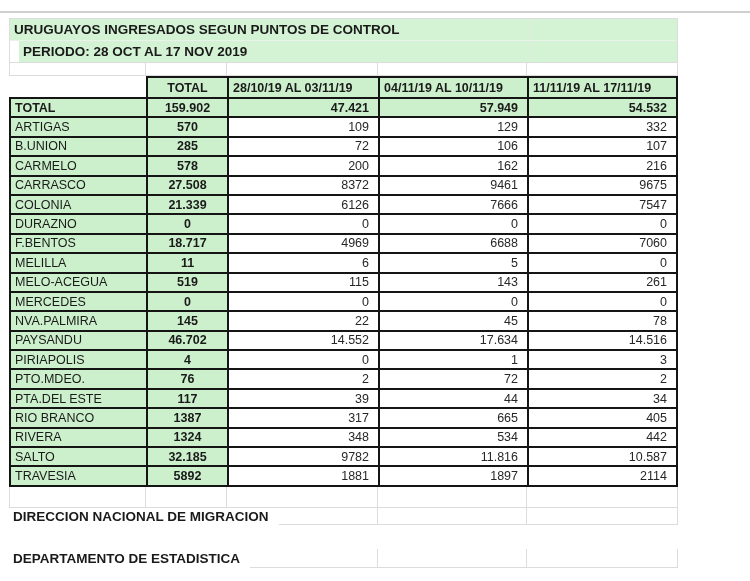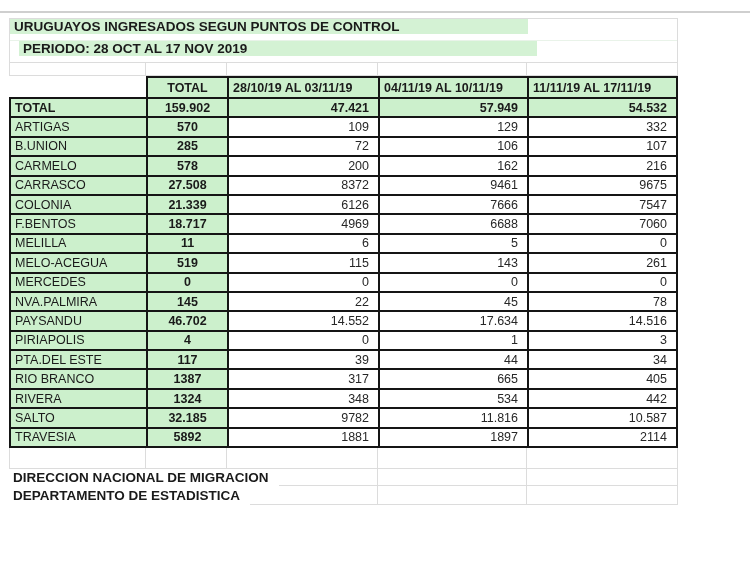--- a/index.html
+++ b/index.html
@@ -7,21 +7,21 @@
     width:750px;height:581px;position:relative;overflow:hidden;
     background:#ffffff;
     font-family:"Liberation Sans", sans-serif;
     color:#1a1a1a;
   }
   .topline{position:absolute;left:0;top:11px;width:750px;height:2px;background:#cfcfcf;}
   .sheet{position:absolute;left:9px;top:18px;width:669px;}
 
   
   .title-block{border:1px solid #dcdcdc;}
-  .title-row{display:flex;height:21px;flex-direction:column;}
+  .title-row{display:flex;height:21px;}
   .title-row + .title-row{border-top:1px solid #e9f3e9;padding-left:9px;}
   .title-cell{box-sizing:border-box;background:#d4f2d4;display:flex;align-items:center;
     font-weight:bold;font-size:13.5px;padding-left:4px;white-space:nowrap;}
   .title-cell.main{width:518px;}
   .title-cell.side{width:149px;border-left:1px solid #e0ebe0;}
 
   
   .spacer-row{display:flex;height:12px;border-bottom:1px solid #dcdcdc;}
   .spacer-row .sc{box-sizing:border-box;border-right:1px solid #dcdcdc;height:100%;}
   .spacer-row .sc:first-child{border-left:1px solid #dcdcdc;}
@@ -39,21 +39,21 @@
   .ar{text-align:right;padding-right:9px !important;}
   tr.drow td.name{background:#ccf0cc;font-weight:normal;}
   tr.drow td.total{background:#ccf0cc;font-weight:bold;}
   tr.drow td.wk{background:#ffffff;font-weight:normal;color:#272727;}
   tr.drow.grand td{background:#ccf0cc;font-weight:bold;color:#1a1a1a;}
 
   
   .gap-row,.foot-row{display:flex;position:relative;}
   .gap-row{height:21px;}
   .foot-row.f1{height:17px;}
-  .foot-row.f2{height:19px;}
+  .foot-row.f2{height:19px;margin-top:24px;}
   .gc{box-sizing:border-box;border-right:1px solid #dcdcdc;border-bottom:1px solid #dcdcdc;height:100%;}
   .gc:first-child{border-left:1px solid #dcdcdc;}
   .w0{width:137px;}.w1{width:81px;}.w2{width:151px;}.w3{width:149px;}.w4{width:151px;}
   .foot-text{position:absolute;left:0;top:0;height:100%;display:flex;align-items:center;
     background:#ffffff;padding:0 10px 0 4px;font-weight:bold;font-size:13.5px;white-space:nowrap;z-index:2;text-align:right;}
 </style>
 </head>
 <body>
 
 <div class="topline"></div>
@@ -133,20 +133,27 @@
       <td class="wk ar">9675</td>
     </tr>
         <tr class="drow">
       <td class="name al">COLONIA</td>
       <td class="total ac">21.339</td>
       <td class="wk ar">6126</td>
       <td class="wk ar">7666</td>
       <td class="wk ar">7547</td>
     </tr>
         <tr class="drow">
+      <td class="name al">DURAZNO</td>
+      <td class="total ac">0</td>
+      <td class="wk ar">0</td>
+      <td class="wk ar">0</td>
+      <td class="wk ar">0</td>
+    </tr>
+        <tr class="drow">
       <td class="name al">F.BENTOS</td>
       <td class="total ac">18.717</td>
       <td class="wk ar">4969</td>
       <td class="wk ar">6688</td>
       <td class="wk ar">7060</td>
     </tr>
         <tr class="drow">
       <td class="name al">MELILLA</td>
       <td class="total ac">11</td>
       <td class="wk ar">6</td>
@@ -180,20 +187,27 @@
       <td class="wk ar">14.552</td>
       <td class="wk ar">17.634</td>
       <td class="wk ar">14.516</td>
     </tr>
         <tr class="drow">
       <td class="name al">PIRIAPOLIS</td>
       <td class="total ac">4</td>
       <td class="wk ar">0</td>
       <td class="wk ar">1</td>
       <td class="wk ar">3</td>
+    </tr>
+        <tr class="drow">
+      <td class="name al">PTO.MDEO.</td>
+      <td class="total ac">76</td>
+      <td class="wk ar">2</td>
+      <td class="wk ar">72</td>
+      <td class="wk ar">2</td>
     </tr>
         <tr class="drow">
       <td class="name al">PTA.DEL ESTE</td>
       <td class="total ac">117</td>
       <td class="wk ar">39</td>
       <td class="wk ar">44</td>
       <td class="wk ar">34</td>
     </tr>
         <tr class="drow">
       <td class="name al">RIO BRANCO</td>

